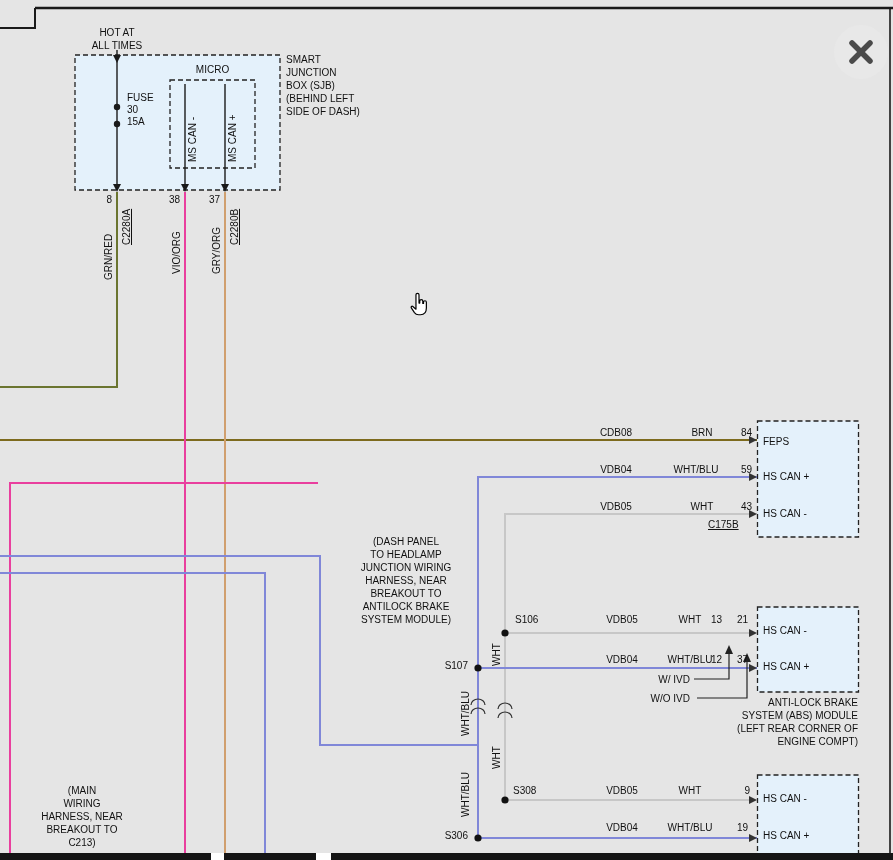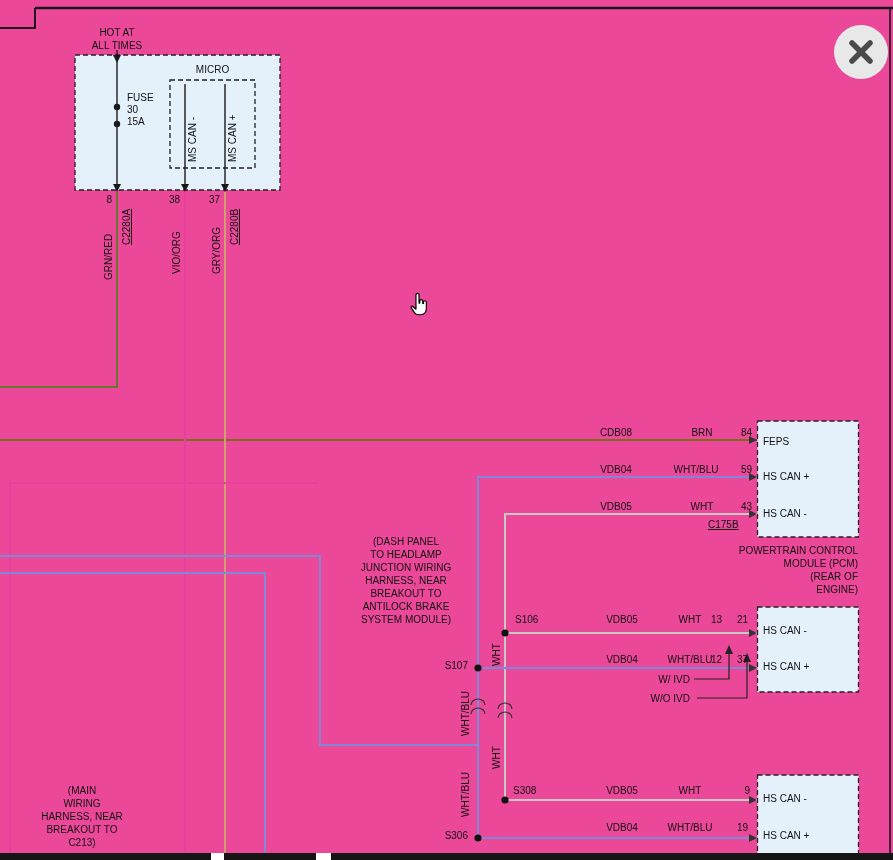--- a/index.html
+++ b/index.html
@@ -1,16 +1,16 @@
 <!DOCTYPE html>
 <html><head>
 <meta charset="utf-8">
 <style>
   html,body{margin:0;padding:0;background:#fff;}
-  .viewer{position:relative;width:893px;height:860px;background:#ec4899;overflow:hidden;
+  .viewer{position:relative;width:893px;height:860px;background:#e5e5e5;overflow:hidden;
           font-family:"Liberation Sans",sans-serif;}
   .layer{position:absolute;left:0;top:0;}
   .t{position:absolute;font-size:10px;line-height:12px;color:#111;white-space:nowrap;}
   .vt{transform:rotate(-90deg);transform-origin:0 0;line-height:11px;}
   .u{text-decoration:underline;}
   .r{text-align:right;}
   .c{text-align:center;}
   .blk div{line-height:13px;}
   .close-btn{position:absolute;left:834px;top:25px;width:54px;height:54px;border-radius:50%;
              background:#e8e8e8;cursor:pointer;}
@@ -110,20 +110,27 @@
   </div>
 
   <span class="t" style="left:127px;top:92px">FUSE</span>
   <span class="t" style="left:127px;top:104px">30</span>
   <span class="t" style="left:127px;top:116px">15A</span>
 
   <span class="t c" style="left:170px;top:64px;width:85px">MICRO</span>
   <span class="t vt" style="left:187px;top:162px">MS CAN -</span>
   <span class="t vt" style="left:227px;top:162px">MS CAN +</span>
 
+  <div class="t blk" style="left:286px;top:53px">
+    <div>SMART</div>
+    <div>JUNCTION</div>
+    <div>BOX (SJB)</div>
+    <div>(BEHIND LEFT</div>
+    <div>SIDE OF DASH)</div>
+  </div>
 
   <span class="t r" style="left:94px;top:194px;width:18px">8</span>
   <span class="t vt u" style="left:121px;top:245px">C2280A</span>
   <span class="t vt" style="left:103px;top:280px">GRN/RED</span>
   <span class="t r" style="left:162px;top:194px;width:18px">38</span>
   <span class="t vt" style="left:171px;top:274px">VIO/ORG</span>
   <span class="t r" style="left:202px;top:194px;width:18px">37</span>
   <span class="t vt" style="left:211px;top:274px">GRY/ORG</span>
   <span class="t vt u" style="left:229px;top:245px">C2280B</span>
 
@@ -136,26 +143,20 @@
   <span class="t c" style="left:668px;top:464px;width:56px">WHT/BLU</span>
   <span class="t r" style="left:730px;top:464px;width:22px">59</span>
   <span class="t" style="left:763px;top:471px">HS CAN +</span>
 
   <span class="t c" style="left:592px;top:501px;width:48px">VDB05</span>
   <span class="t c" style="left:684px;top:501px;width:36px">WHT</span>
   <span class="t r" style="left:730px;top:501px;width:22px">43</span>
   <span class="t u" style="left:708px;top:519px">C175B</span>
   <span class="t" style="left:763px;top:508px">HS CAN -</span>
 
-  <div class="t blk r" style="left:698px;top:544px;width:160px">
-    <div>POWERTRAIN CONTROL</div>
-    <div>MODULE (PCM)</div>
-    <div>(REAR OF</div>
-    <div>ENGINE)</div>
-  </div>
 
   <div class="t blk c" style="left:348px;top:535px;width:116px">
     <div>(DASH PANEL</div>
     <div>TO HEADLAMP</div>
     <div>JUNCTION WIRING</div>
     <div>HARNESS, NEAR</div>
     <div>BREAKOUT TO</div>
     <div>ANTILOCK BRAKE</div>
     <div>SYSTEM MODULE)</div>
   </div>
@@ -171,20 +172,26 @@
   <span class="t r" style="left:434px;top:660px;width:34px">S107</span>
   <span class="t c" style="left:598px;top:654px;width:48px">VDB04</span>
   <span class="t c" style="left:660px;top:654px;width:60px">WHT/BLU</span>
   <span class="t r" style="left:704px;top:654px;width:18px">12</span>
   <span class="t r" style="left:730px;top:654px;width:18px">37</span>
   <span class="t" style="left:763px;top:661px">HS CAN +</span>
 
   <span class="t r" style="left:644px;top:674px;width:46px">W/ IVD</span>
   <span class="t r" style="left:638px;top:693px;width:52px">W/O IVD</span>
 
+  <div class="t blk r" style="left:698px;top:696px;width:160px">
+    <div>ANTI-LOCK BRAKE</div>
+    <div>SYSTEM (ABS) MODULE</div>
+    <div>(LEFT REAR CORNER OF</div>
+    <div>ENGINE COMPT)</div>
+  </div>
 
   <span class="t vt" style="left:491px;top:666px">WHT</span>
   <span class="t vt" style="left:460px;top:736px">WHT/BLU</span>
   <span class="t vt" style="left:491px;top:769px">WHT</span>
   <span class="t vt" style="left:460px;top:817px">WHT/BLU</span>
 
   <span class="t" style="left:513px;top:785px">S308</span>
   <span class="t c" style="left:598px;top:785px;width:48px">VDB05</span>
   <span class="t c" style="left:672px;top:785px;width:36px">WHT</span>
   <span class="t r" style="left:734px;top:785px;width:16px">9</span>

